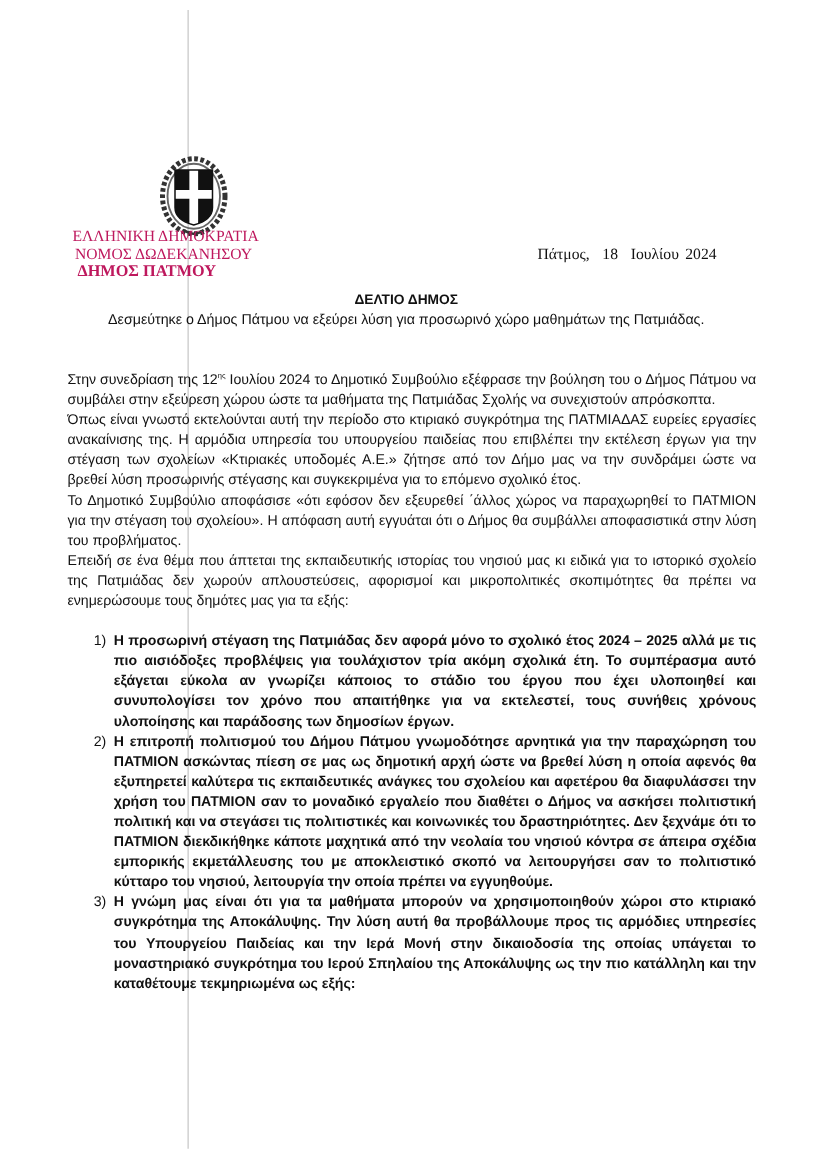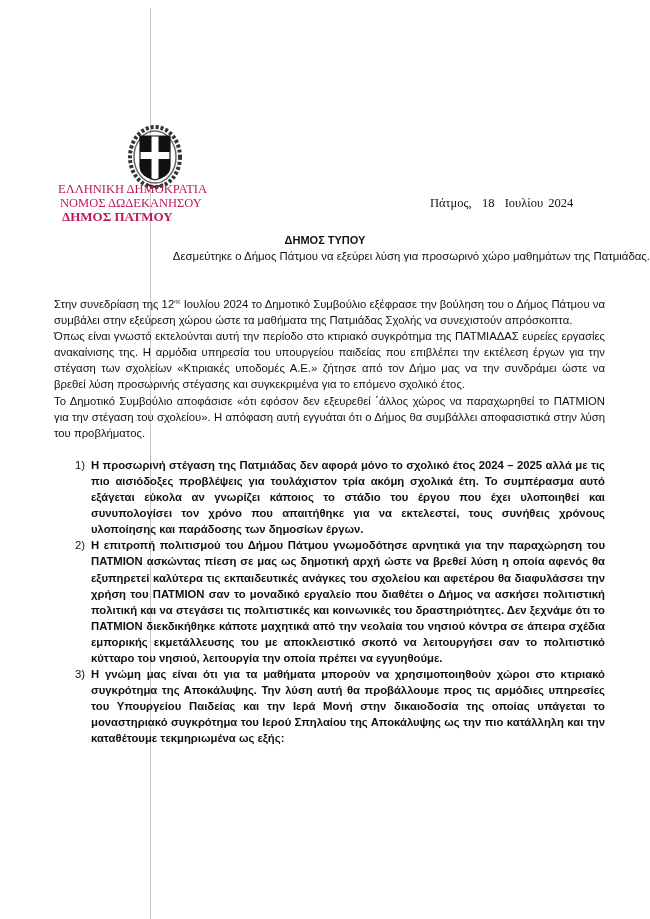--- a/index.html
+++ b/index.html
@@ -27,21 +27,21 @@
     position: absolute; left: 430px; top: 196px;
     font-family: "Liberation Serif", "DejaVu Serif", serif;
     font-size: 12.5px; color: #111; word-spacing: 2px;
   }
   .title {
     position: absolute; left: 0; width: 650px; top: 234px;
     text-align: center; font-weight: bold; font-size: 11px; letter-spacing: 0px;
   }
   .subtitle {
     position: absolute; left: 0; width: 650px; top: 250px;
-    text-align: right; font-size: 11.4px;
+    text-align: center; font-size: 11.4px;
   }
   .body {
     position: absolute; left: 54px; top: 296px; width: 551px;
     font-size: 11.3px; line-height: 16.1px;
   }
   .body p { margin: 0; text-align: justify; }
   sup { font-size: 6px; vertical-align: 5px; line-height: 0; }
   ol.items {
     list-style: none; margin: 0; padding: 0;
     margin-top: 16px;
@@ -70,27 +70,28 @@
 </svg>
 
 <div class="header-left">
   <div class="l1">ΕΛΛΗΝΙΚΗ ΔΗΜΟΚΡΑΤΙΑ</div>
   <div class="l2">ΝΟΜΟΣ ΔΩΔΕΚΑΝΗΣΟΥ</div>
   <div class="l3">ΔΗΜΟΣ ΠΑΤΜΟΥ</div>
 </div>
 
 <div class="header-date" style="white-space:pre;text-align:right;">Πάτμος,  18  Ιουλίου 2024</div>
 
-<div class="title">ΔΗΜΟΣ ΤΥΠΟΥ</div>
+<div class="title">ΔΕΛΤΙΟ ΔΗΜΟΣ</div>
 <div class="subtitle">Δεσμεύτηκε ο Δήμος Πάτμου να εξεύρει λύση για προσωρινό χώρο μαθημάτων της Πατμιάδας.</div>
 
 <div class="body">
   <p><span>Στην συνεδρίαση της 12</span><sup>ης</sup><span> Ιουλίου 2024 το Δημοτικό Συμβούλιο εξέφρασε την βούληση του ο Δήμος Πάτμου να συμβάλει στην εξεύρεση χώρου ώστε τα μαθήματα της Πατμιάδας Σχολής να συνεχιστούν απρόσκοπτα.</span></p>
   <p>Όπως είναι γνωστό εκτελούνται αυτή την περίοδο στο κτιριακό συγκρότημα της ΠΑΤΜΙΑΔΑΣ ευρείες εργασίες ανακαίνισης της. Η αρμόδια υπηρεσία του υπουργείου παιδείας που επιβλέπει την εκτέλεση έργων για την στέγαση των σχολείων «Κτιριακές υποδομές Α.Ε.» ζήτησε από τον Δήμο μας να την συνδράμει ώστε να βρεθεί λύση προσωρινής στέγασης και συγκεκριμένα για το επόμενο σχολικό έτος.</p>
   <p>Το Δημοτικό Συμβούλιο αποφάσισε «ότι εφόσον δεν εξευρεθεί ΄άλλος χώρος να παραχωρηθεί το ΠΑΤΜΙΟΝ για την στέγαση του σχολείου». Η απόφαση αυτή εγγυάται ότι ο Δήμος θα συμβάλλει αποφασιστικά στην λύση του προβλήματος.</p>
+  <p>Επειδή σε ένα θέμα που άπτεται της εκπαιδευτικής ιστορίας του νησιού μας κι ειδικά για το ιστορικό σχολείο της Πατμιάδας δεν χωρούν απλουστεύσεις, αφορισμοί και μικροπολιτικές σκοπιμότητες θα πρέπει να ενημερώσουμε τους δημότες μας για τα εξής:</p>
 
   <ol class="items">
     <li>
       <span class="num">1)</span>
       <p>Η προσωρινή στέγαση της Πατμιάδας δεν αφορά μόνο το σχολικό έτος 2024 – 2025 αλλά με τις πιο αισιόδοξες προβλέψεις για τουλάχιστον τρία ακόμη σχολικά έτη. Το συμπέρασμα αυτό εξάγεται εύκολα αν γνωρίζει κάποιος το στάδιο του έργου που έχει υλοποιηθεί και συνυπολογίσει  τον χρόνο που απαιτήθηκε για να εκτελεστεί,  τους συνήθεις χρόνους υλοποίησης και παράδοσης των δημοσίων έργων.</p>
     </li>
     <li>
       <span class="num">2)</span>
       <p>Η επιτροπή πολιτισμού του Δήμου Πάτμου γνωμοδότησε αρνητικά για την παραχώρηση του ΠΑΤΜΙΟΝ ασκώντας πίεση σε μας ως δημοτική αρχή ώστε να βρεθεί λύση η οποία αφενός θα εξυπηρετεί καλύτερα τις εκπαιδευτικές ανάγκες του σχολείου και αφετέρου  θα διαφυλάσσει την χρήση του ΠΑΤΜΙΟΝ σαν το μοναδικό εργαλείο που διαθέτει ο Δήμος να ασκήσει πολιτιστική πολιτική και να στεγάσει τις πολιτιστικές και κοινωνικές του δραστηριότητες. Δεν ξεχνάμε ότι το ΠΑΤΜΙΟΝ διεκδικήθηκε κάποτε μαχητικά από την νεολαία του νησιού κόντρα σε άπειρα σχέδια εμπορικής εκμετάλλευσης του με αποκλειστικό σκοπό να λειτουργήσει σαν το πολιτιστικό κύτταρο του νησιού,  λειτουργία την οποία πρέπει να εγγυηθούμε.</p>
     </li>

